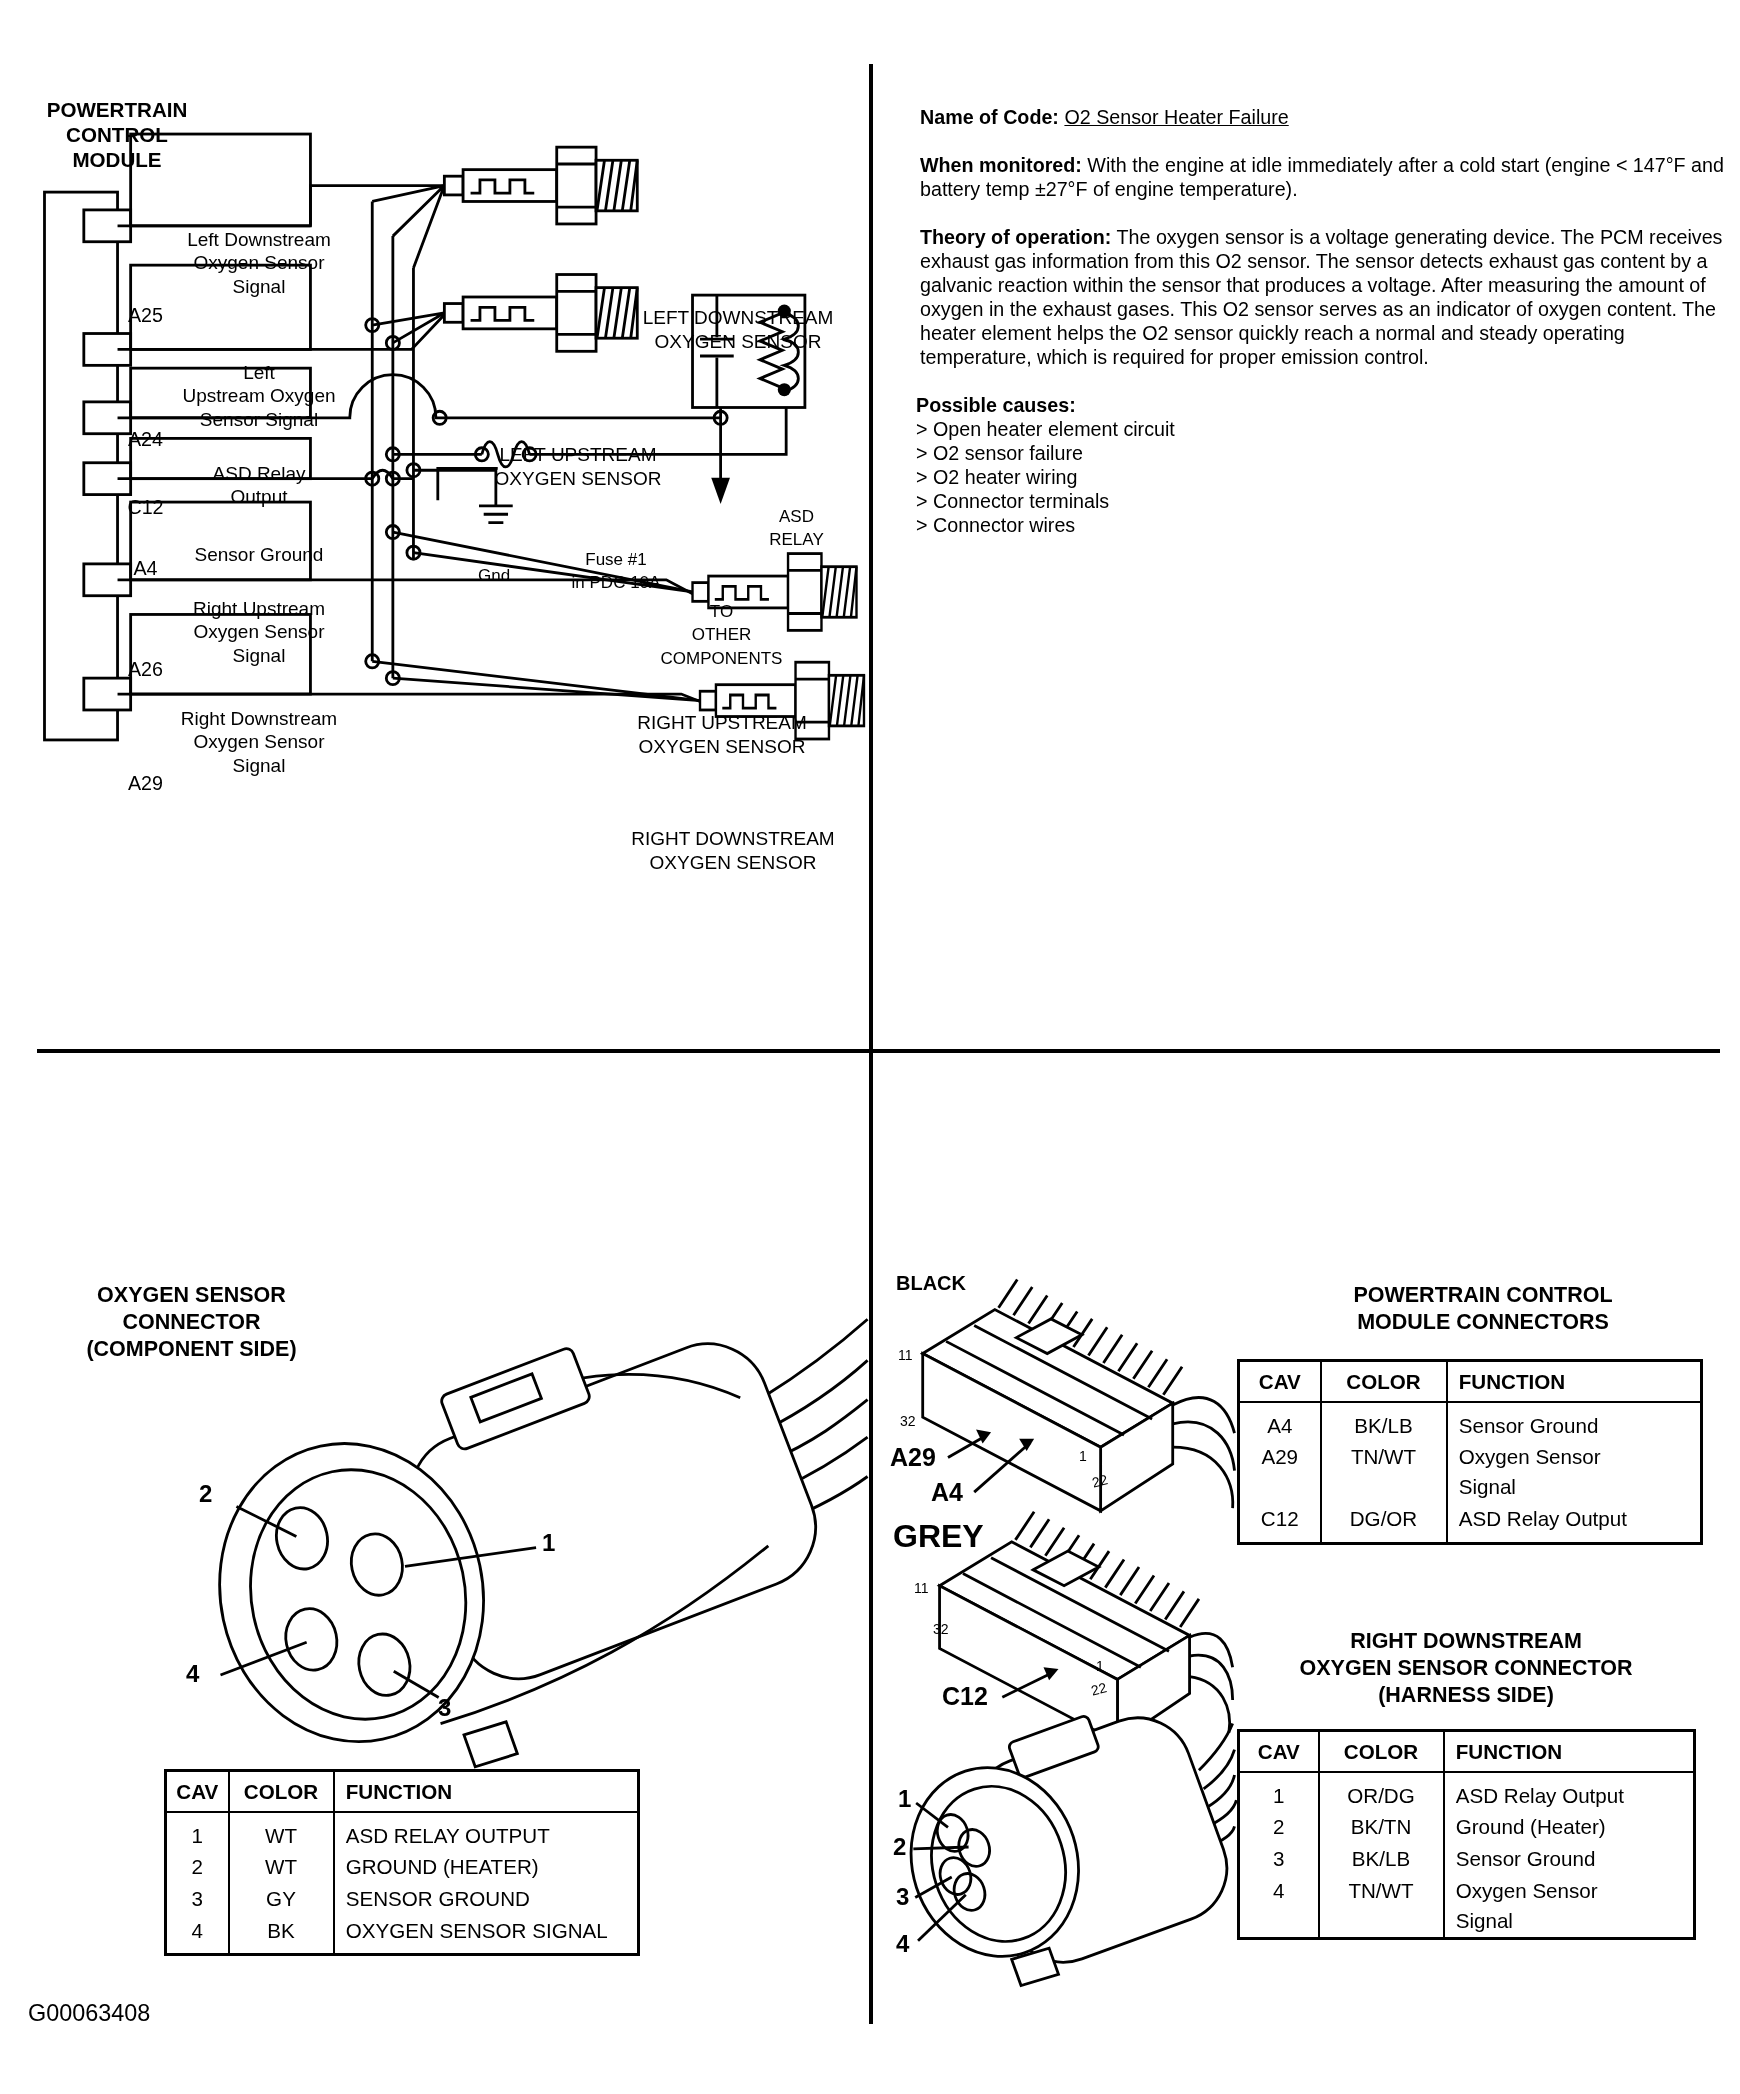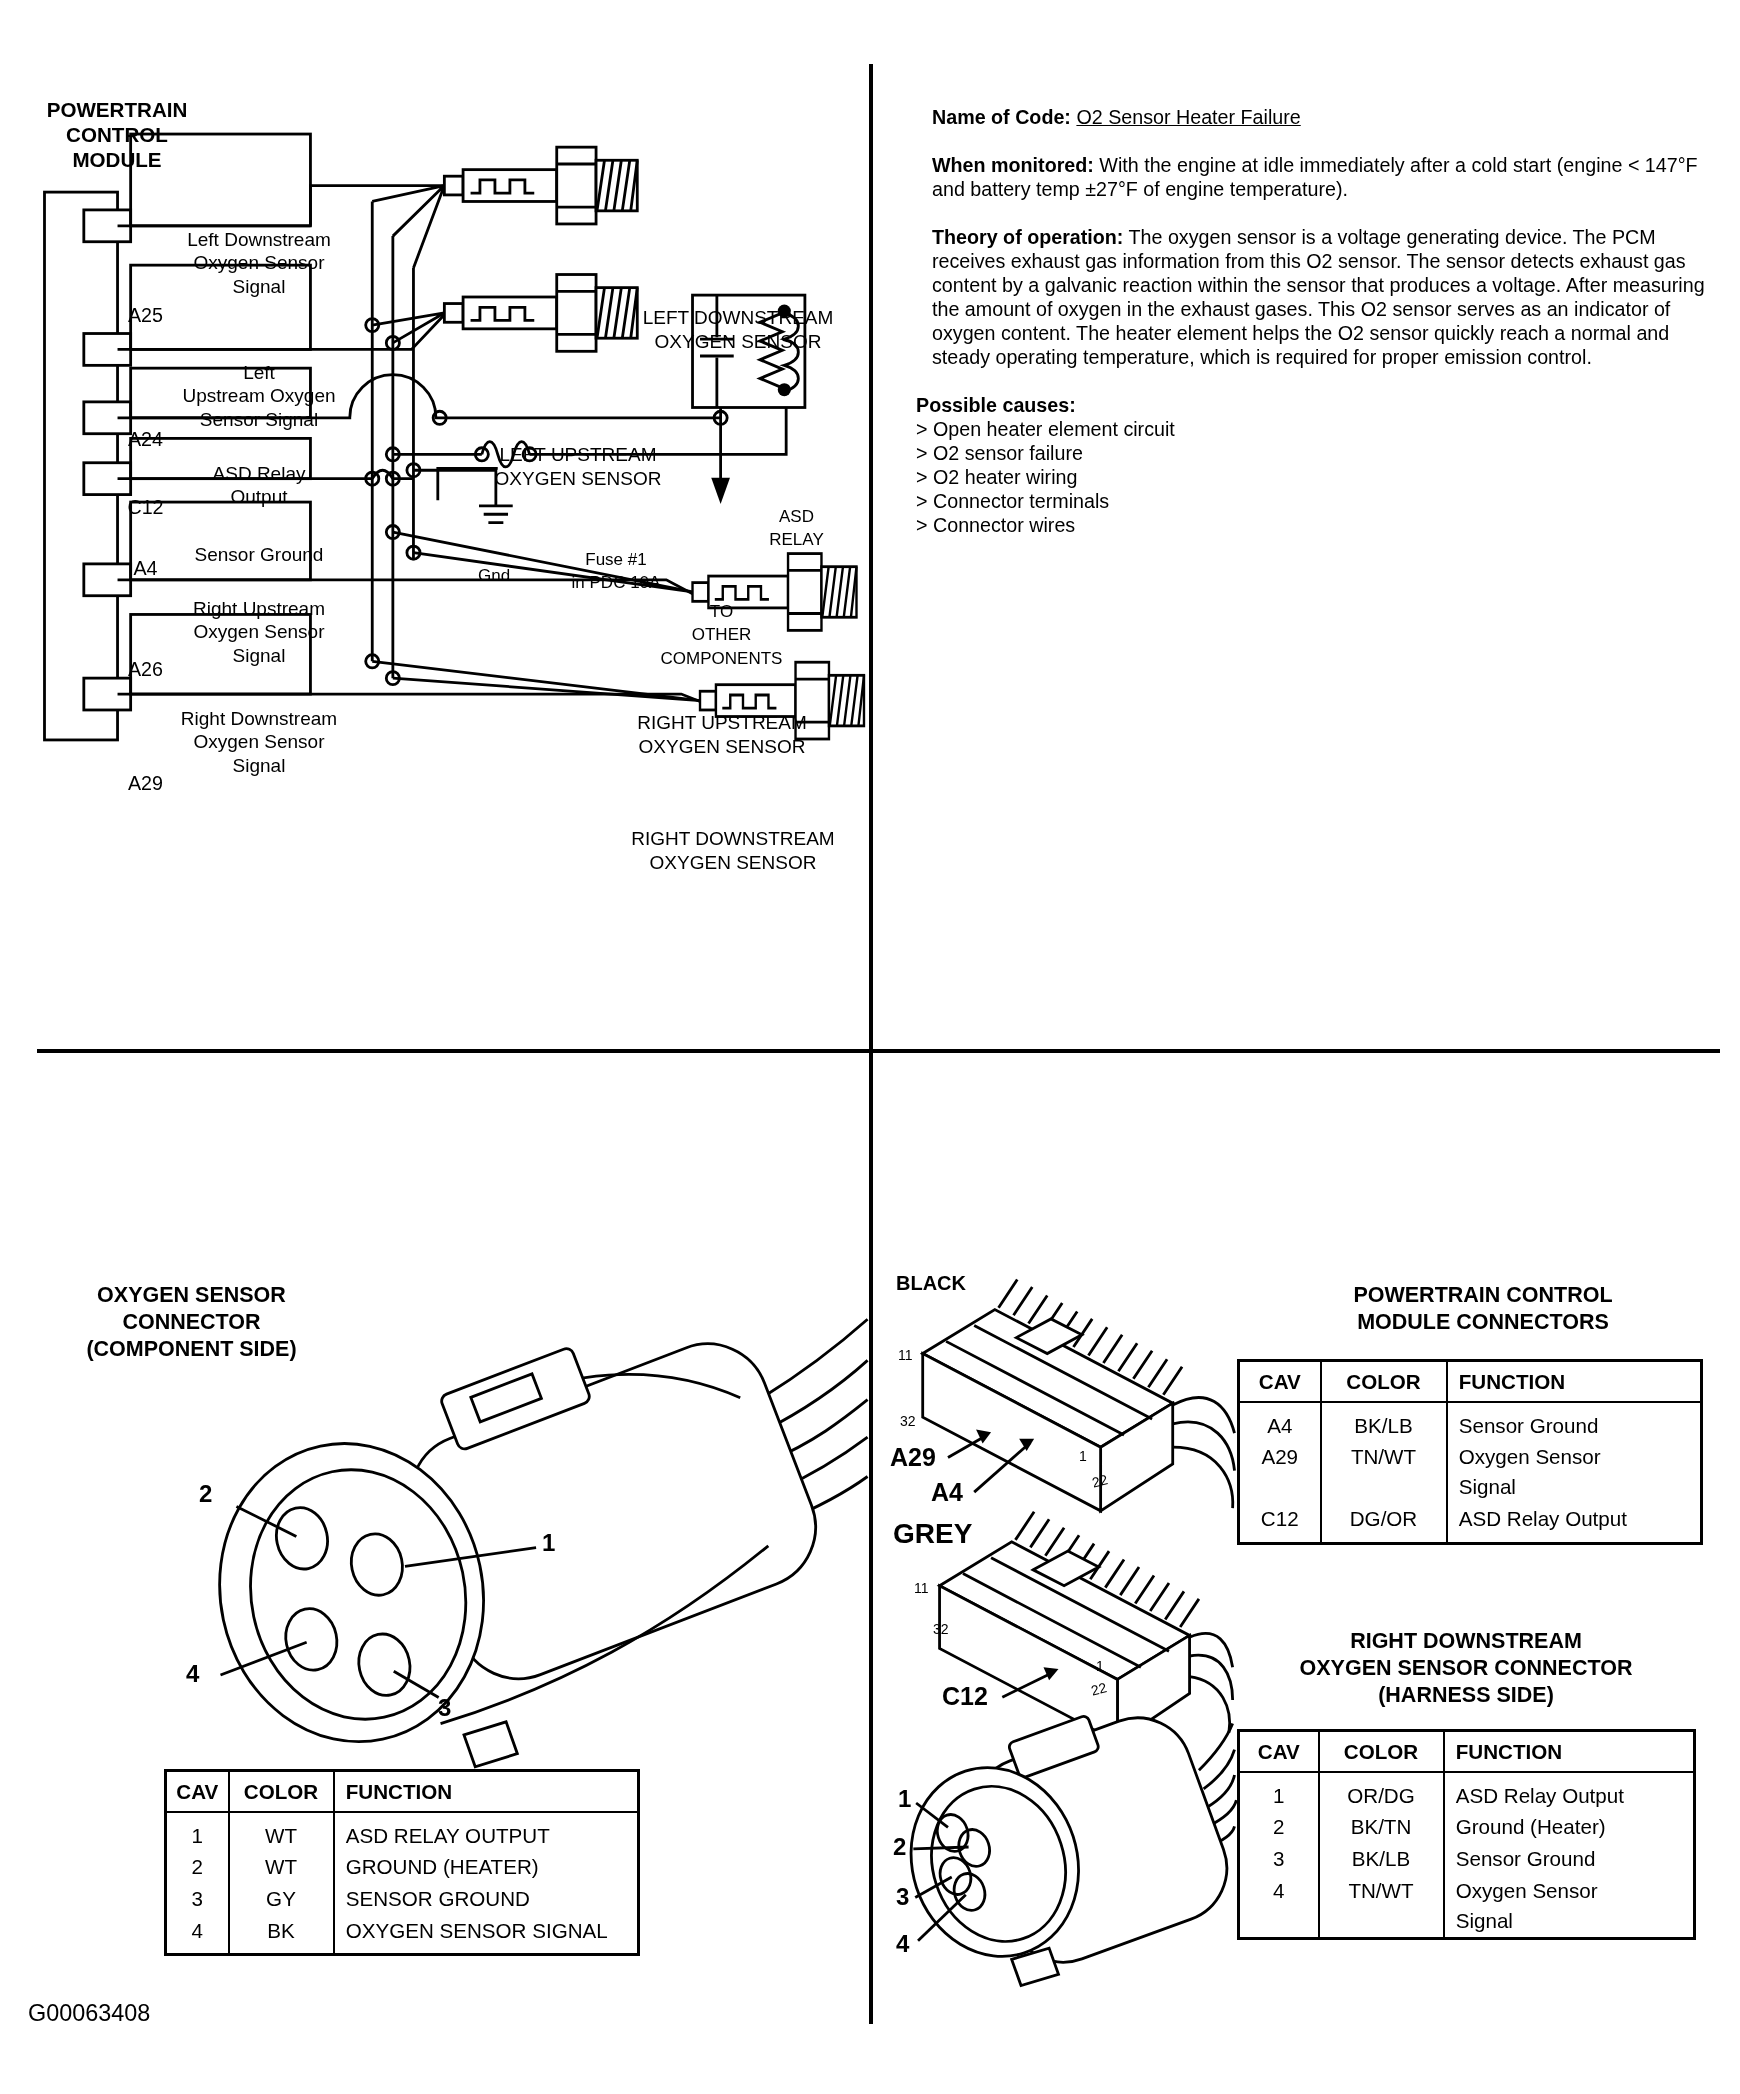--- a/index.html
+++ b/index.html
@@ -14,21 +14,21 @@
   .fb{fill:#000000;stroke:none;}
   .divider{background:#000;}
   
   .mod-title{font-weight:bold;font-size:20.6px;line-height:25px;}
   .pin-id{font-size:19.7px;line-height:32px;text-align:center;}
   .wire-label{font-size:19px;line-height:23.4px;}
   .sensor-label{font-size:19px;line-height:24px;}
   .small-note{font-size:17px;line-height:23.4px;}
   
   .info{font-size:19.7px;line-height:24px;width:808px;}
-  .info p{margin:0 0 24px 16px;}
+  .info p{margin:0 0 24px 4px;}
   .info .causes div{line-height:24px;}
   .u{text-decoration:underline;}
   
   table.tbl{position:absolute;border-collapse:collapse;background:#fff;border:3.7px solid #000;
             font-size:20.6px;}
   table.tbl th{border-bottom:2.8px solid #000;font-weight:bold;padding:7.5px 5.6px;}
   table.tbl th, table.tbl td{border-left:2.8px solid #000;vertical-align:top;}
   table.tbl th:first-child, table.tbl td:first-child{border-left:none;}
   table.tbl td{padding:0.9px 5.6px;line-height:30px;}
   table.tbl .c{text-align:center;}
@@ -293,21 +293,21 @@
         <td class="c" style="padding-bottom:7.5px;">4</td>
           <td class="c">BK</td>
           <td class="fn">OXYGEN SENSOR SIGNAL</td>
       </tr>
     </tbody>
   </table>
 
   <div class="abs footer-code" style="left:28px;top:2000px;">G00063408</div>
 
   <div class="abs callout" style="left:896px;top:1272px;font-size:20px;">BLACK</div>
-  <div class="abs callout" style="left:893px;top:1518px;font-size:28px;">GREY</div>
+  <div class="abs callout" style="left:893px;top:1518px;font-size:32px;">GREY</div>
 
   <svg style="left:885px;top:1288px;" width="361" height="721" viewBox="945 1375 385 770">
 
     <g>
       <path d="M1066 1396 l20 -30 M1082 1404 l20 -30 M1098 1413 l20 -30 M1114 1421 l20 -30 M1130 1430 l20 -30 M1146 1438 l20 -30 M1162 1447 l20 -30 M1178 1455 l20 -30 M1194 1464 l20 -30 M1210 1472 l20 -30 M1226 1481 l20 -30 M1242 1489 l20 -30"></path>
       <path d="M1252 1500 C1290 1480 1310 1500 1318 1530 M1252 1520 C1295 1510 1315 1540 1318 1570 M1252 1545 C1300 1545 1318 1580 1316 1610"></path>
       <polygon points="985,1445 1062,1398 1252,1498 1175,1545" class="fw" stroke-width="4"></polygon>
       <polygon points="1175,1545 1252,1498 1252,1563 1175,1613" class="fw" stroke-width="4"></polygon>
       <polygon points="985,1445 1175,1545 1175,1613 985,1513" class="fw" stroke-width="4"></polygon>
       <path d="M1010 1432 L1200 1532 M1040 1415 L1230 1515" stroke-width="2.5"></path>

